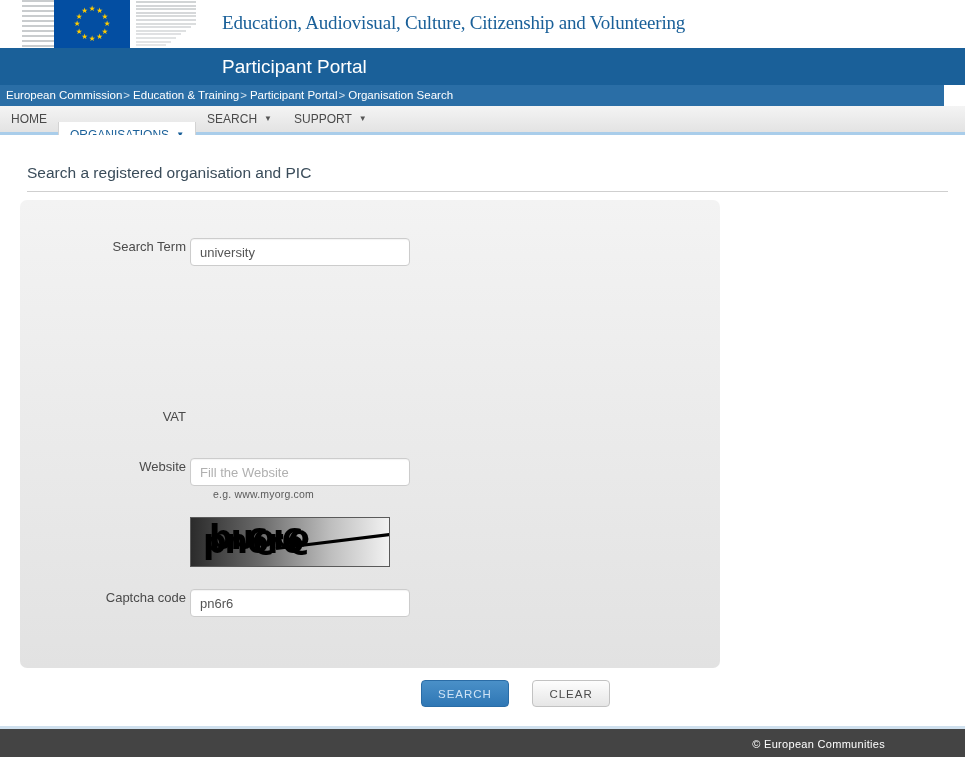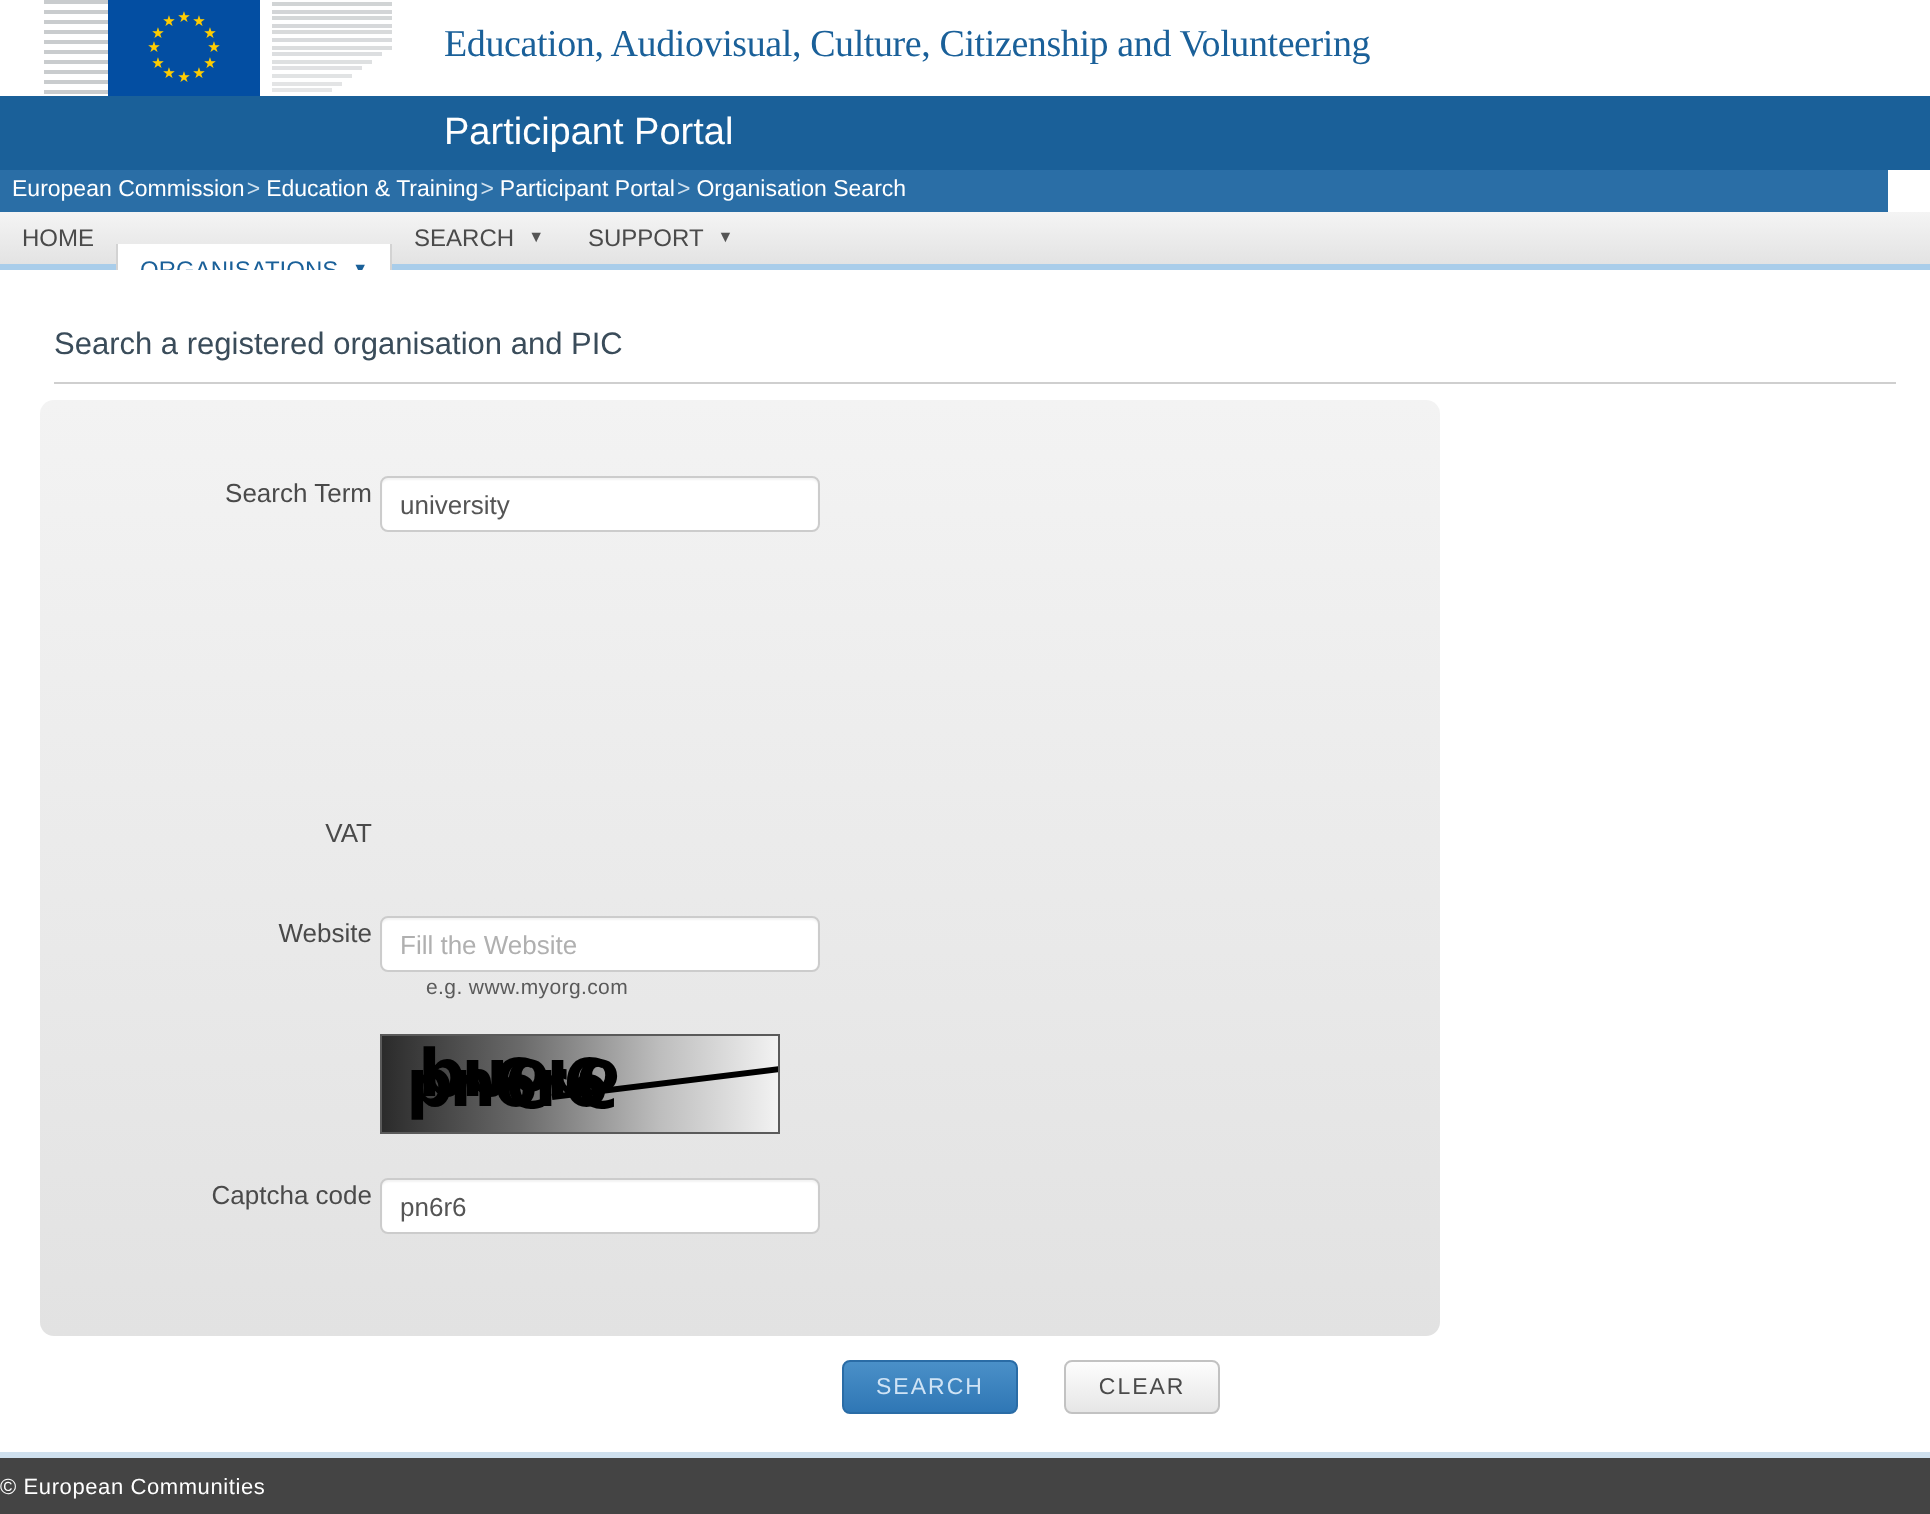--- a/index.html
+++ b/index.html
@@ -444,21 +444,21 @@
     height: 31px;
     background: #444444;
     border-top: 3px solid #cfe0ee;
     box-sizing: border-box;
   }
   .footer-text {
     position: absolute;
     left: 0;
     top: 9px;
     width: 885px;
-    text-align: left;
+    text-align: right;
     color: #ffffff;
     font-size: 11px;
     letter-spacing: 0.3px;
   }
   .content-bg {
     position: absolute;
     left: 0;
     top: 135px;
     width: 965px;
     height: 591px;

